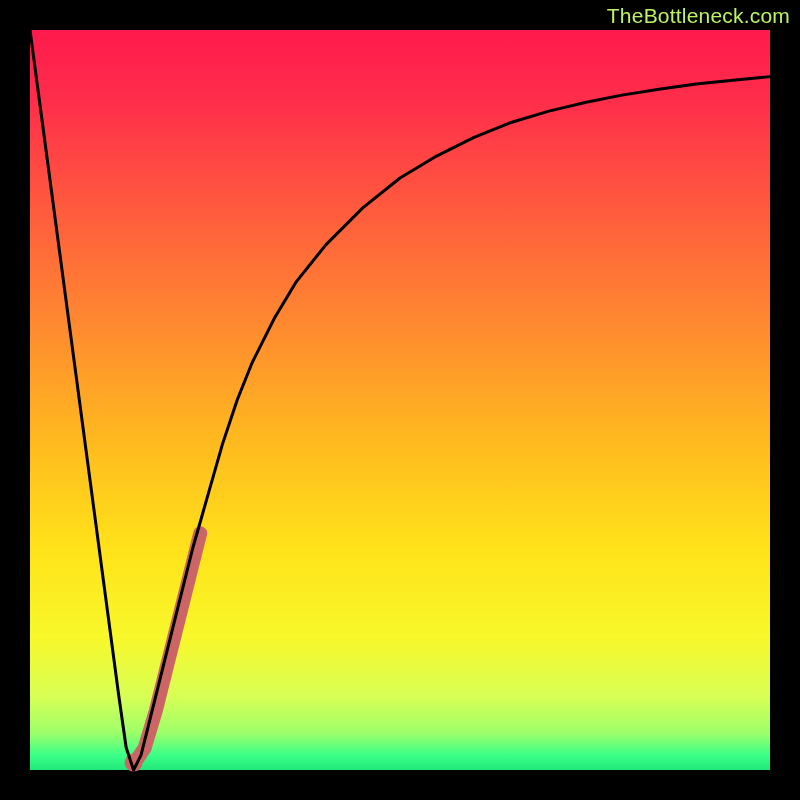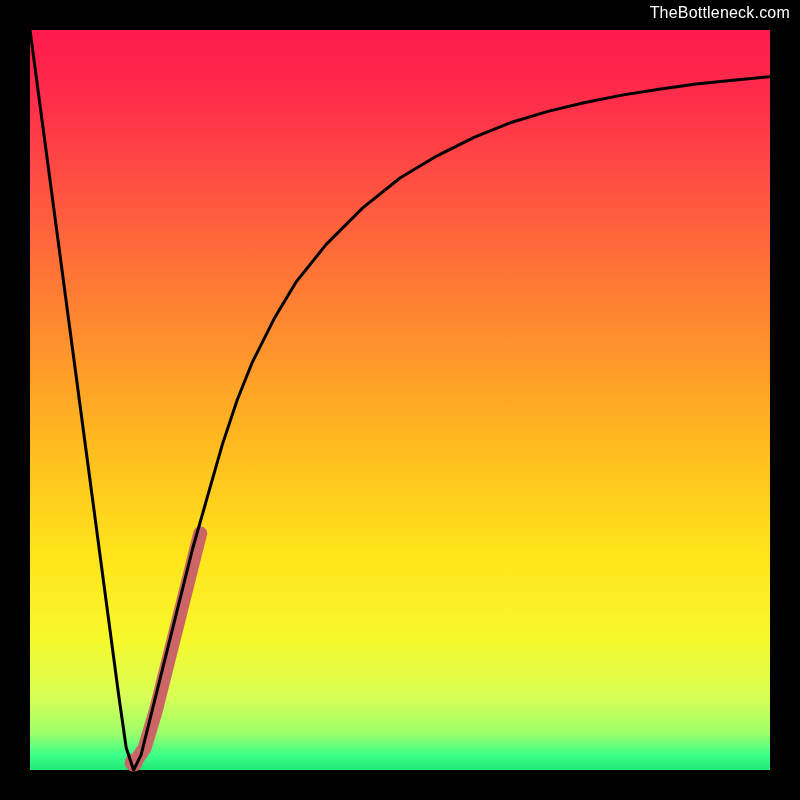--- a/index.html
+++ b/index.html
@@ -35,22 +35,22 @@
       #d9ff55 90%,
       #9dff6a 95%,
       #3bff87 98%,
       #20e878 100%
     );
   }
   .watermark {
     position: absolute;
     top: 4px;
     right: 10px;
-    color: #ffffff;
-    font-size: 16px;
+    color: #bef264;
+    font-size: 21px;
     font-weight: 500;
     letter-spacing: 0.2px;
     user-select: none;
   }
   svg.curve {
     position: absolute;
     left: 0;
     top: 0;
     width: 740px;
     height: 740px;

